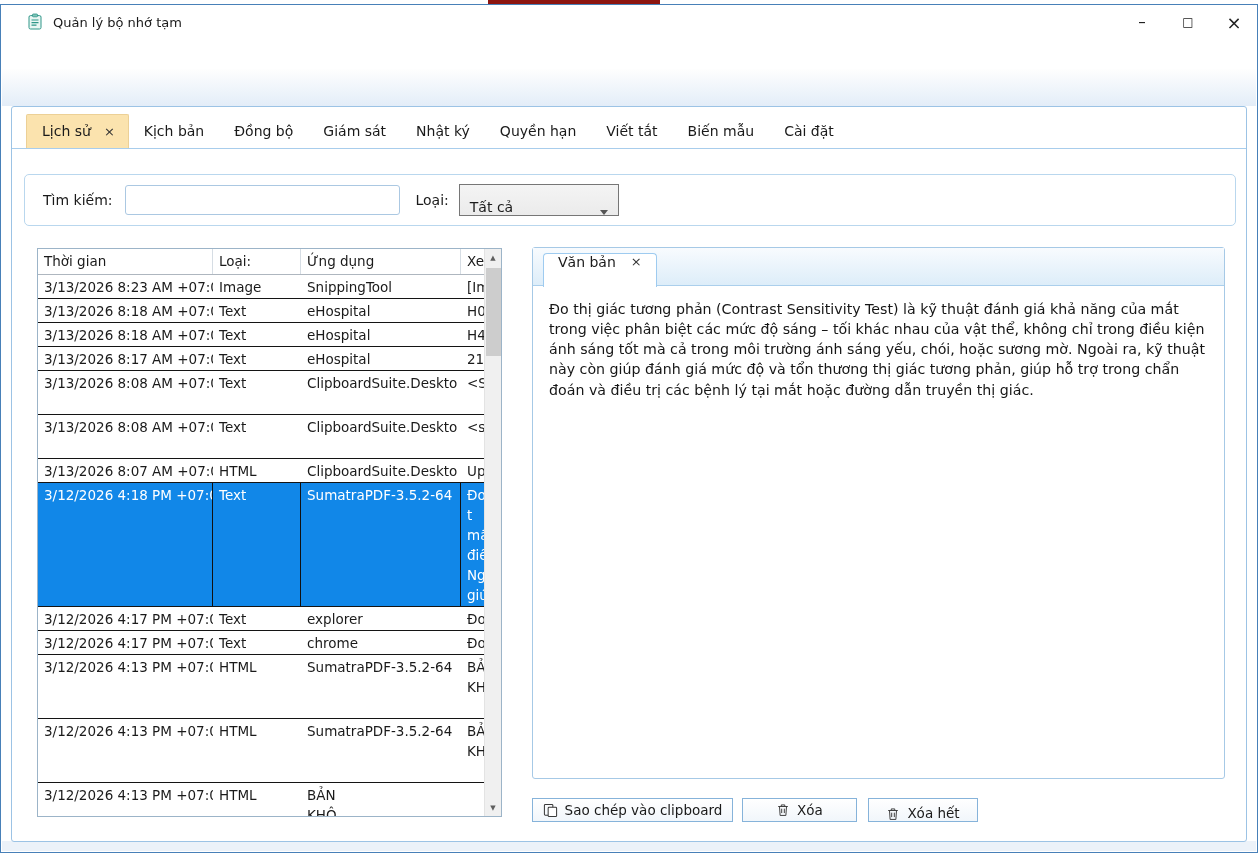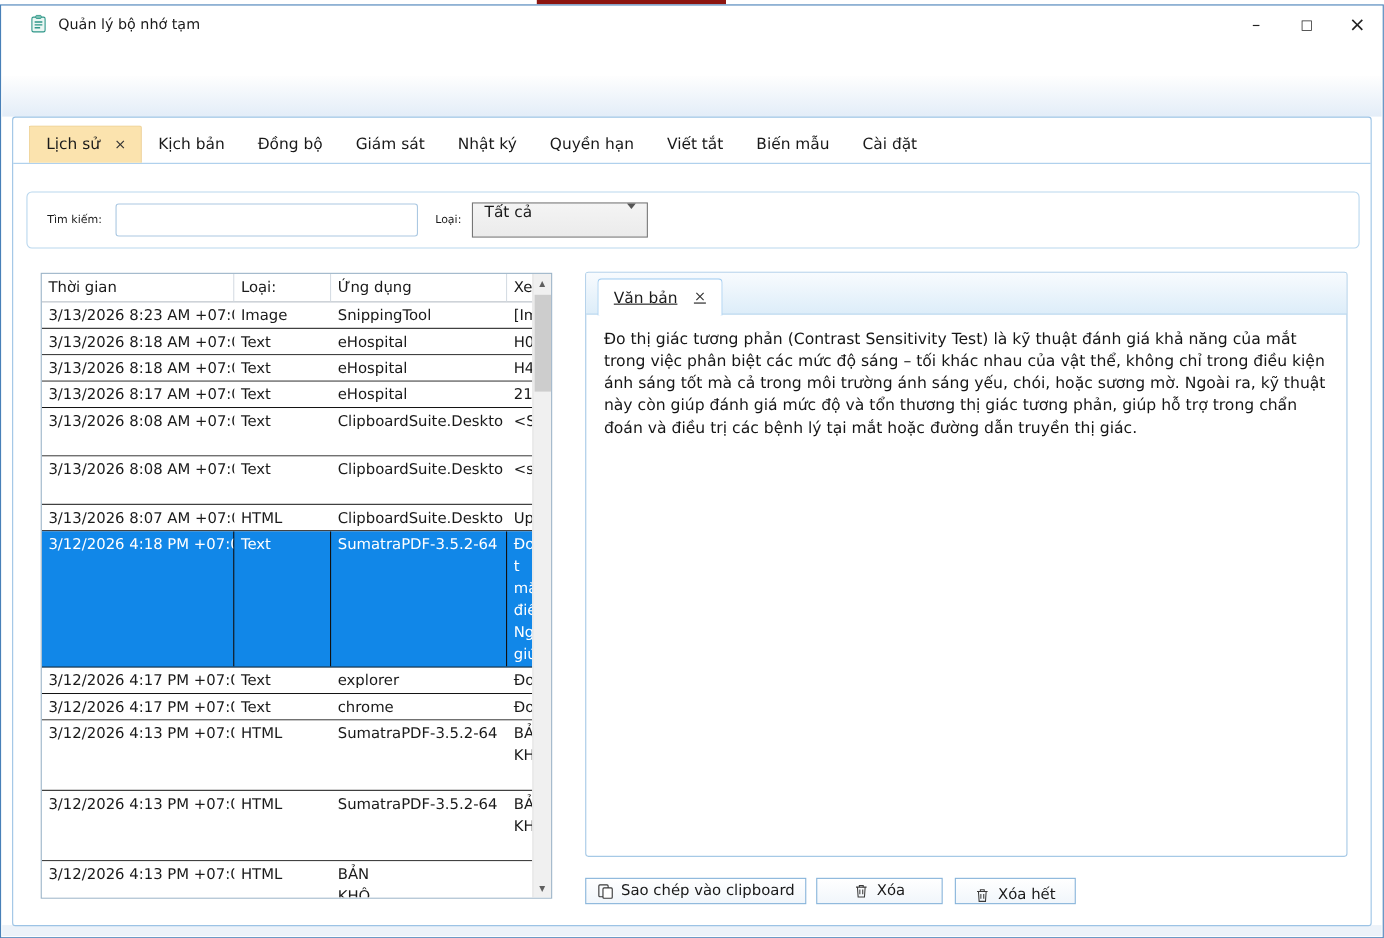--- a/index.html
+++ b/index.html
@@ -36,26 +36,26 @@
   .tabstrip { position:absolute; left:0; right:0; top:0; height:42px; display:flex;
     align-items:flex-end; padding-left:14px; border-bottom:1px solid #a8cdec; }
   .tab { padding:8px 15px 9px 15px; font-size:14px; white-space:nowrap;justify-content:space-between; }
   .tab.active { background:var(--active-tab,#fbe3ae); border:1px solid #ecd096; border-bottom:none;
     border-radius:2px 2px 0 0; display:flex; gap:13px; align-items:center; padding:8px 13px 9px 15px; }
   .tab-close { font-size:13px; color:#333; }
 
   
   .filterbar { position:absolute; left:12px; top:67px; width:1212px; height:52px;
     border:1px solid #b9d7ee; border-radius:5px; display:flex; align-items:center; padding-left:18px; }
-  .flabel { font-size:10px; }
+  .flabel { font-size:14px; }
   .search-input { width:275px; height:30px; margin-left:12px; border:1px solid #abc8e2;
     border-radius:3px; font:inherit; font-size:14px; padding:0 8px; outline:none; }
   .flabel.type { margin-left:16px; }
   .combo { width:160px; height:32px; margin-left:10px; border:1px solid #767676;
-    background:linear-gradient(#f4f4f4,#ebebeb); display:flex; align-items:flex-start;
+    background:linear-gradient(#f4f4f4,#ebebeb); display:flex; align-items:flex-end;
     padding:0 10px; font-size:14px; }
   .combo-arrow { margin-left:auto; width:0; height:0; border-left:4px solid transparent;
     border-right:4px solid transparent; border-top:5px solid #555; }
 
   
   .history-panel { position:absolute; left:25px; top:141px; width:465px; height:569px;
     border:1px solid #9cb4c8; background:#fff; overflow:hidden; }
   .thead { display:flex; height:26px; border-bottom:1px solid #aeb6bf; margin-right:17px; }
   .th { font-size:13.5px; padding:4px 0 0 6px; border-right:1px solid #d6dde4;
     overflow:hidden; white-space:nowrap; }
@@ -81,21 +81,21 @@
   .sb-arrow.up { top:0; } .sb-arrow.down { bottom:0; }
   .sb-thumb { position:absolute; top:19px; left:1px; width:15px; height:88px; background:#cdcdcd; }
 
   
   .preview-panel { position:absolute; left:520px; top:140px; width:693px; height:532px;
     border:1px solid var(--panel-border,#a6c9e6); border-radius:3px; background:#fff; }
   .preview-tabstrip { position:relative; height:38px;
     background:linear-gradient(#f8fbfe,#ddedf9); border-bottom:1px solid #abcfec; }
   .preview-tab { position:absolute; left:10px; top:5px; height:34px; background:#fff;
     border:1px solid #9ecbf0; border-bottom:none; border-radius:4px 4px 0 0; display:flex;
-    align-items:center; gap:15px; padding:0 14px; font-size:14px; z-index:2;text-decoration:underline; }
+    gap:15px; padding:0 14px; font-size:14px; z-index:2; }
   .preview-content { padding:13px 16px 0 16px; font-size:14.2px; line-height:1.42; color:#161616; }
 
   
   .action-btn { position:absolute; top:691px; height:24px; border:1px solid #86b3da;
     background:linear-gradient(#ffffff,#f1f6fb); display:flex; align-items:center;
     justify-content:center; gap:7px; font-family:inherit; font-size:13.5px; color:#1a1a1a; }
   .btn-copy { left:520px; width:201px; }
   .btn-delete { left:730px; width:115px; }
   .btn-delete-all { left:856px; width:110px;align-items:flex-end; }
   .icon svg { display:block; }

